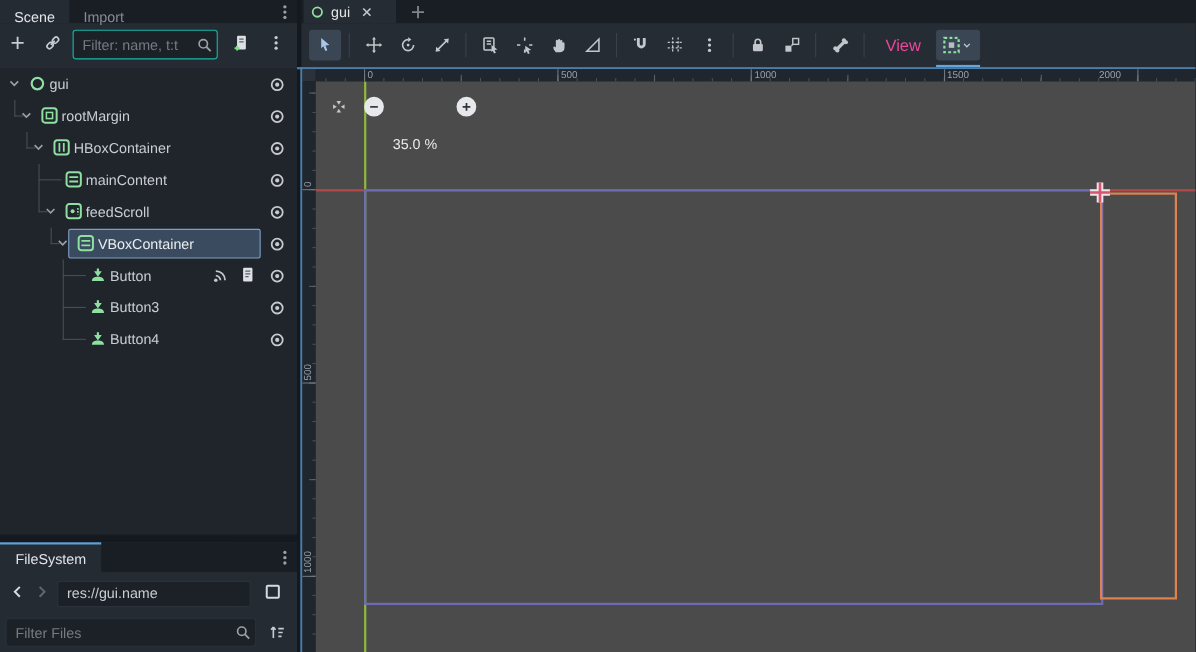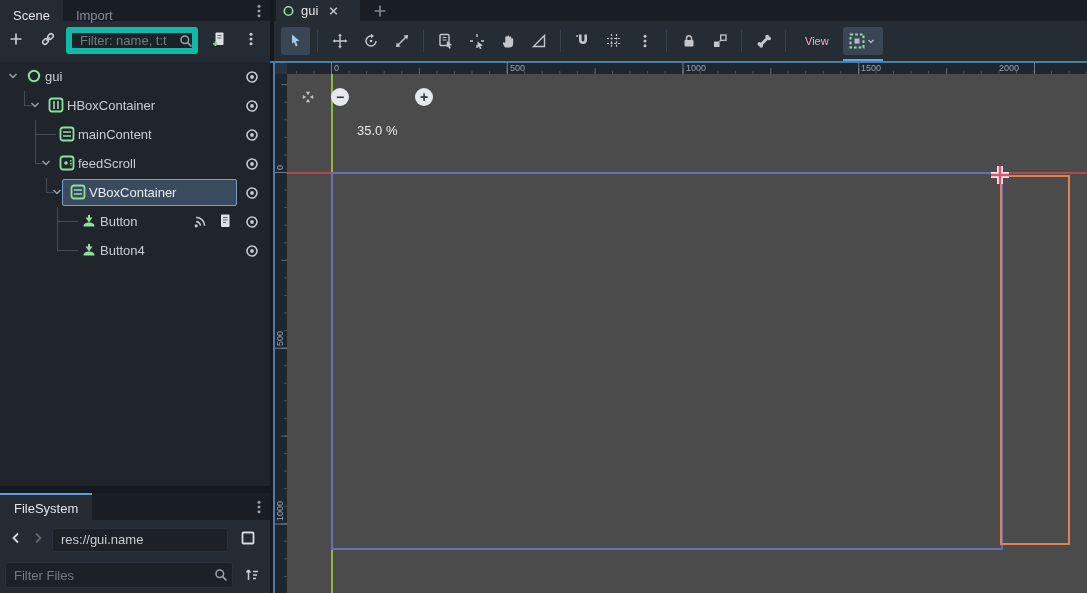--- a/index.html
+++ b/index.html
@@ -15,21 +15,21 @@
   #dock-tabbar { position:absolute; left:0; top:0; width:270px; height:21px; background:#191e25; display:flex; }
   .dock-tab { padding:5px 13px; line-height:21px; font-size:13px; color:#858c95; cursor:default; }
   .dock-tab.active { background:#252b33; color:#e2e4e8; }
   #dock-tabbar-menu { position:absolute; right:2px; top:2px; width:18px; height:18px; color:#9aa0a8; }
 
   .sq-btn { display:flex; align-items:center; justify-content:center; width:24px; height:24px;
             color:#c8ccd2; background:transparent; border:none; }
   #scene-add-btn   { position:absolute; left:4px;  top:27px; }
   #scene-link-btn  { position:absolute; left:36px; top:27px; }
   #scene-filter    { position:absolute; left:66px; top:27px; width:132px; height:27px; background:#1c2128;
-                     border:6px solid #14b8a6; border-radius:3px; color:#ccd0d5; font-size:13px;
+                     border:1px solid #14b8a6; border-radius:3px; color:#ccd0d5; font-size:13px;
                      padding:0 24px 0 8px; outline:none; font-family:inherit; }
   #scene-filter::placeholder { color:#747b84; }
   #scene-filter-search { position:absolute; left:178px; top:33px; width:16px; height:16px; color:#9aa0a8; }
   #attach-script-btn { position:absolute; left:207px; top:27px; }
   #scene-menu-btn    { position:absolute; left:239px; top:27px; }
 
   #scene-tree { position:absolute; left:0; top:62px; width:270px; height:424px; background:#20252c; }
   .tree-row { position:relative; height:29px; }
   .tree-row .sel-box { position:absolute; left:62px; right:33px; top:1px; bottom:1px;
                        background:#3a4a5f; border:1px solid #7e9fc4; border-radius:2px; }
@@ -70,21 +70,21 @@
   #scene-tab-close { width:15px; height:15px; color:#c3c7cc; }
   #new-tab-btn { position:absolute; left:96px; top:1px; width:19px; height:19px; color:#7d848d; }
 
   #canvas-toolbar { position:absolute; left:4px; top:21px; right:0; height:40px; background:#262c34;
                     display:flex; align-items:center; padding-left:6px; }
   .tb-btn { position:relative; width:29px; height:28px; display:flex; align-items:center; justify-content:center;
             color:#c3c7cc; background:transparent; border:none; border-radius:3px; margin:0 1px; }
   .tb-btn.active { background:#3b4654; }
   .tb-btn .ul { position:absolute; left:0; right:0; bottom:-6px; height:2px; background:#63a6e0; }
   .tb-btn.wide { width:auto; padding:0 6px; }
-  .tb-label { font-size:11px; color:#f9a8d4; padding:0 6px; }
+  .tb-label { font-size:15px; color:#ec4899; padding:0 6px; }
   .tb-sep { width:1px; height:22px; background:#3a414b; margin:0 6px; }
 
   #focus-border-top  { position:absolute; left:0; top:61px; right:0; height:2px; background:#4a7da9; }
   #focus-border-left { position:absolute; left:3px; top:61px; width:2px; bottom:0; background:#4a7da9; }
 
   #viewport { position:absolute; left:5px; top:63px; right:0; bottom:0; }
   #ruler-corner { position:absolute; left:0; top:0; width:12px; height:11px; background:#2c323b; }
   #top-ruler { position:absolute; left:12px; top:0; right:0; height:11px; background-color:#20262e;
     background-image:
       linear-gradient(90deg,#747b86 0 1px,transparent 1px),
@@ -196,20 +196,42 @@
         </span>
         <span class="node-label" style="left: 45px;">gui</span>
         <span class="eye-btn icon">
           <svg width="16" height="16" viewBox="0 0 16 16">
             <circle cx="8" cy="8" r="5" fill="none" stroke="currentColor" stroke-width="1.6"></circle>
             <circle cx="8" cy="8" r="1.9" fill="currentColor"></circle>
           </svg>
         </span>
       </div>
       <div class="tree-row">
+        <div class="guide" style="left: 13px; top: 0px; width: 1px; height: 15px;"></div>
+        <div class="guide" style="left: 13px; top: 14px; height: 1px; width: 8px;"></div>
+        <span class="chev icon" style="left: 16px;">
+          <svg width="16" height="16" viewBox="0 0 16 16">
+            <path d="M4.5 6 L8 9.5 L11.5 6" fill="none" stroke="currentColor" stroke-width="1.5"></path>
+          </svg>
+        </span>
+        <span class="node-icon icon" style="left: 37px;">
+          <svg width="16" height="16" viewBox="0 0 16 16">
+            <rect x="1.5" y="1.5" width="13" height="13" rx="2.5" fill="none" stroke="currentColor" stroke-width="1.8"></rect>
+            <rect x="5.2" y="5.2" width="5.6" height="5.6" fill="none" stroke="currentColor" stroke-width="1.4"></rect>
+          </svg>
+        </span>
+        <span class="node-label" style="left: 56px;">rootMargin</span>
+        <span class="eye-btn icon">
+          <svg width="16" height="16" viewBox="0 0 16 16">
+            <circle cx="8" cy="8" r="5" fill="none" stroke="currentColor" stroke-width="1.6"></circle>
+            <circle cx="8" cy="8" r="1.9" fill="currentColor"></circle>
+          </svg>
+        </span>
+      </div>
+      <div class="tree-row">
         <div class="guide" style="left: 24px; top: 0px; width: 1px; height: 15px;"></div>
         <div class="guide" style="left: 24px; top: 14px; height: 1px; width: 8px;"></div>
         <span class="chev icon" style="left: 27px;">
           <svg width="16" height="16" viewBox="0 0 16 16">
             <path d="M4.5 6 L8 9.5 L11.5 6" fill="none" stroke="currentColor" stroke-width="1.5"></path>
           </svg>
         </span>
         <span class="node-icon icon" style="left: 48px;">
           <svg width="16" height="16" viewBox="0 0 16 16">
             <rect x="1.5" y="1.5" width="13" height="13" rx="2.5" fill="none" stroke="currentColor" stroke-width="1.8"></rect>
@@ -302,20 +324,37 @@
             <circle cx="3.2" cy="12.8" r="1.6" fill="currentColor"></circle>
             <path d="M7.4 12.8 A4.2 4.2 0 0 0 3.2 8.6 M11.6 12.8 A8.4 8.4 0 0 0 3.2 4.4" fill="none" stroke="currentColor" stroke-width="1.6"></path>
           </svg>
         </span>
         <span class="row-badge icon" style="left: 217px;">
           <svg width="16" height="16" viewBox="0 0 16 16">
             <rect x="4" y="1.5" width="8.5" height="12.5" rx="1" fill="#dde0e4"></rect>
             <path d="M6 4.5 H10.5 M6 7 H10.5 M6 9.5 H9" stroke="#5a6069" stroke-width="1.1"></path>
           </svg>
         </span>
+        <span class="eye-btn icon">
+          <svg width="16" height="16" viewBox="0 0 16 16">
+            <circle cx="8" cy="8" r="5" fill="none" stroke="currentColor" stroke-width="1.6"></circle>
+            <circle cx="8" cy="8" r="1.9" fill="currentColor"></circle>
+          </svg>
+        </span>
+      </div>
+      <div class="tree-row">
+        <div class="guide" style="left: 57px; top: 0px; width: 1px; height: 29px;"></div>
+        <div class="guide" style="left: 57px; top: 14px; height: 1px; width: 21px;"></div>
+        <span class="node-icon icon" style="left: 81px;">
+          <svg width="16" height="16" viewBox="0 0 16 16">
+            <path d="M7 2 h2 v2.5 h2.5 L8 9.5 L4.5 4.5 H7 Z" fill="currentColor"></path>
+            <path d="M2.5 13.5 C2.5 10.5 5 9.5 8 9.5 C11 9.5 13.5 10.5 13.5 13.5 Z" fill="currentColor"></path>
+          </svg>
+        </span>
+        <span class="node-label" style="left: 100px;">Button3</span>
         <span class="eye-btn icon">
           <svg width="16" height="16" viewBox="0 0 16 16">
             <circle cx="8" cy="8" r="5" fill="none" stroke="currentColor" stroke-width="1.6"></circle>
             <circle cx="8" cy="8" r="1.9" fill="currentColor"></circle>
           </svg>
         </span>
       </div>
       <div class="tree-row">
         <div class="guide" style="left: 57px; top: 0px; width: 1px; height: 15px;"></div>
         <div class="guide" style="left: 57px; top: 14px; height: 1px; width: 21px;"></div>

